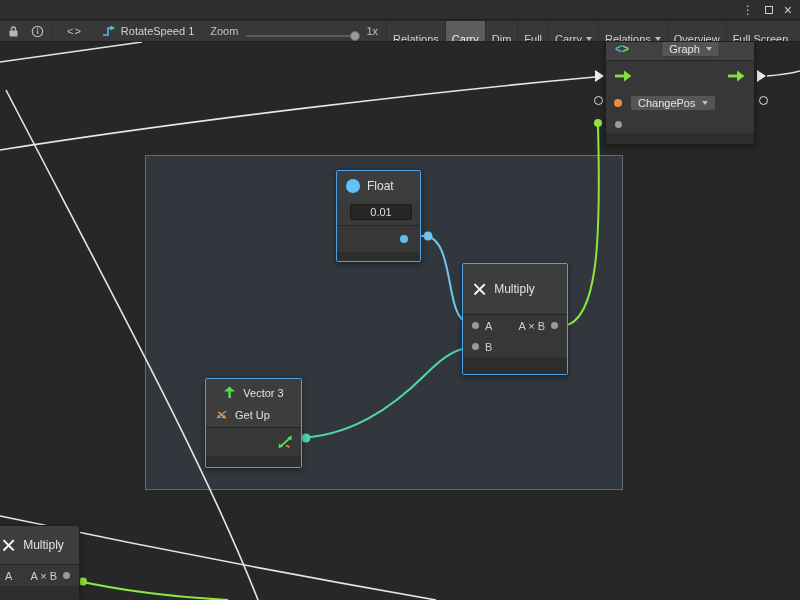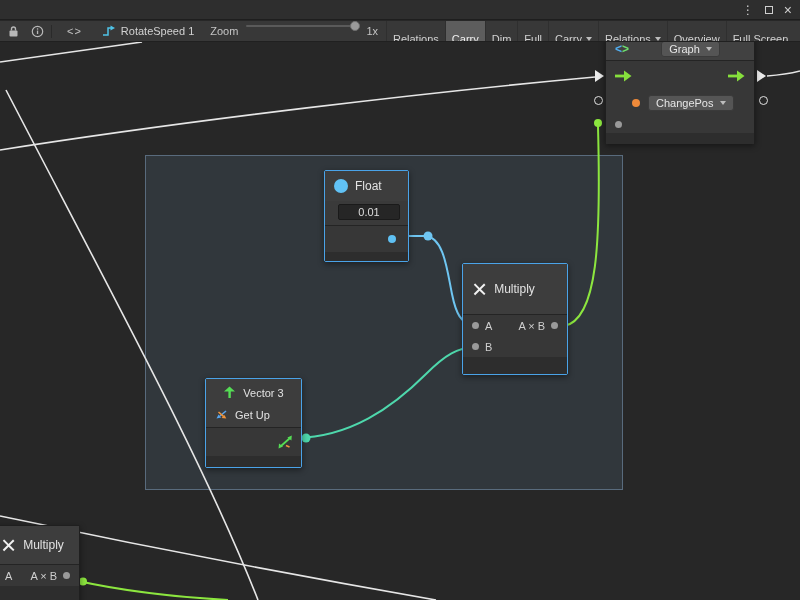--- a/index.html
+++ b/index.html
@@ -32,21 +32,21 @@
     position:absolute; top:21px; left:0; right:0; height:21px;
     background:#383838; border-bottom:1px solid #202020;
     display:flex; align-items:center; z-index:10; overflow:hidden;
     white-space:nowrap; color:#c4c4c4;
   }
   .toolbar > *{ flex-shrink:0; }
   .tb-icon{ display:inline-flex; align-items:center; justify-content:center; height:20px; }
   .tb-sep{ width:1px; height:13px; background:#2a2a2a; margin:0 7px; }
   .code-ic{ font-size:11px; letter-spacing:1px; color:#c4c4c4; }
   .graph-ref{ display:flex; align-items:center; gap:5px; margin-left:20px; color:#d2d2d2;}
-  .zoom-wrap{ display:flex; align-items:flex-start; margin-left:16px; gap:8px;}
+  .zoom-wrap{ display:flex; align-items:flex-end; margin-left:16px; gap:8px;}
   .zoom-track{ position:relative; width:112px; height:2px; background:#5a5a5a; border-radius:1px;}
   .zoom-knob{ position:absolute; right:-2px; top:-4px; width:10px; height:10px; border-radius:50%;
     background:#9a9a9a; border:1px solid #6e6e6e;}
   .tb-buttons{ display:flex; align-items:stretch; height:100%; margin-left:8px; }
   .tb-btn{
     display:flex; align-items:center; padding:18px 6px; border-left:1px solid #2f2f2f;
     color:#d2d2d2; cursor:default; gap:4px;
   }
   .tb-btn.selected{ background:#5d5d5d; color:#f0f0f0; }
   .caret{ width:0; height:0; border-left:3.5px solid transparent; border-right:3.5px solid transparent;
@@ -116,21 +116,21 @@
 
   <path d="M296 438 C 350 437, 392 408, 426 374 C 446 354, 458 348, 474 347" stroke="#4ed8ac" stroke-width="2" fill="none"></path>
   <circle cx="306" cy="438" r="4.5" fill="#4ed8ac"></circle>
 </svg>
 
 <div class="warrow" style="left:595px; top:70px;"></div>
 <div class="warrow" style="left:757px; top:70px;"></div>
 <div class="wring" style="left:594px; top:96px;"></div>
 <div class="wring" style="left:759px; top:96px;"></div>
 
-<div class="node selected" style="left:324px; top:170px; width:85px;">
+<div class="node selected" style="left:336px; top:170px; width:85px;">
   <div class="nhead" style="height:30px;">
     <span class="float-circle"></span>
     <span>Float</span>
   </div>
   <div class="vfield">0.01</div>
   <div class="ndiv"></div>
   <div class="nbody" style="height:26px;">
     <span class="dot blue" style="position:absolute; right:12px; top:9px;"></span>
   </div>
   <div class="nfoot" style="height:9px;"></div>
@@ -204,21 +204,21 @@
   <div class="mach-row" style="height:30px;">
     <svg width="17" height="12" style="position:absolute; left:9px; top:9px;">
       <rect x="0" y="4.6" width="9" height="2.8" fill="#86df3c"></rect>
       <polygon points="9,0.5 16.5,6 9,11.5" fill="#86df3c"></polygon>
     </svg>
     <svg width="17" height="12" style="position:absolute; right:9px; top:9px;">
       <rect x="0" y="4.6" width="9" height="2.8" fill="#86df3c"></rect>
       <polygon points="9,0.5 16.5,6 9,11.5" fill="#86df3c"></polygon>
     </svg>
   </div>
-  <div class="mach-row" style="height:24px; display:flex; align-items:center; gap:8px; padding-left:26px;">
+  <div class="mach-row" style="height:24px; display:flex; align-items:center; gap:8px; padding-left:8px;">
     <span class="dot orange"></span>
     <span class="dropdown">
       <span>ChangePos</span>
       <span class="caret"></span>
     </span>
   </div>
   <div class="mach-row" style="height:18px; display:flex; align-items:center; padding-left:9px;">
     <span class="dot"></span>
   </div>
   <div class="nfoot" style="height:11px;"></div>

